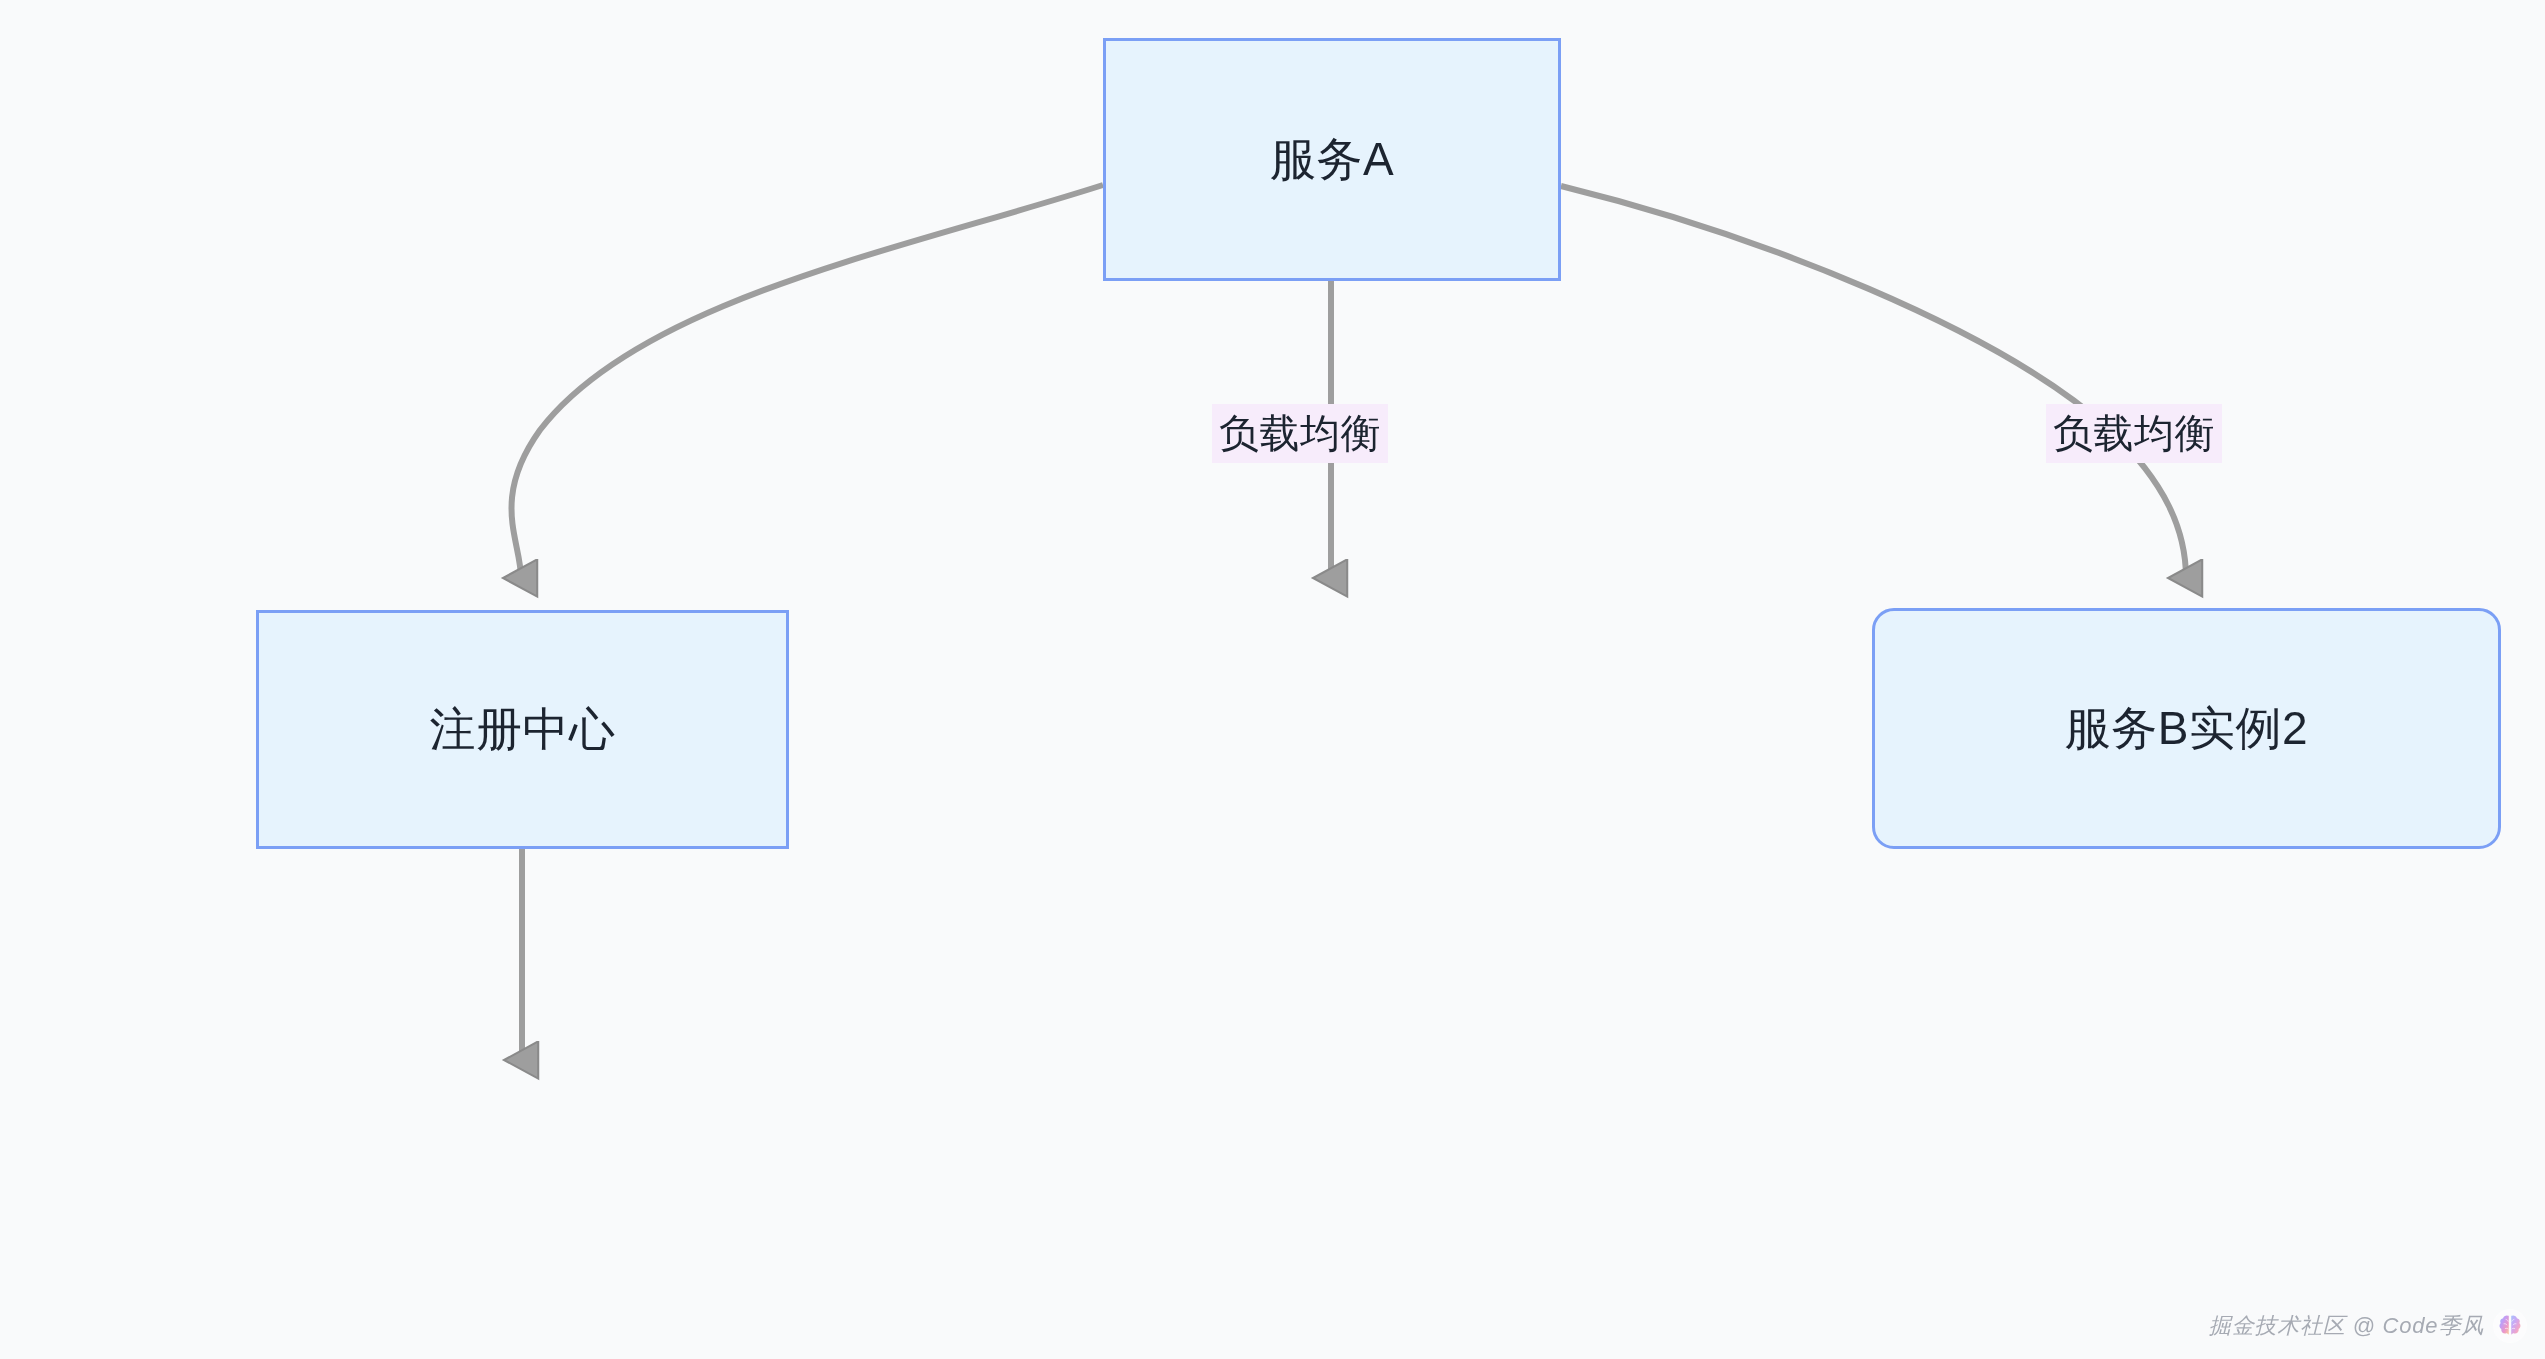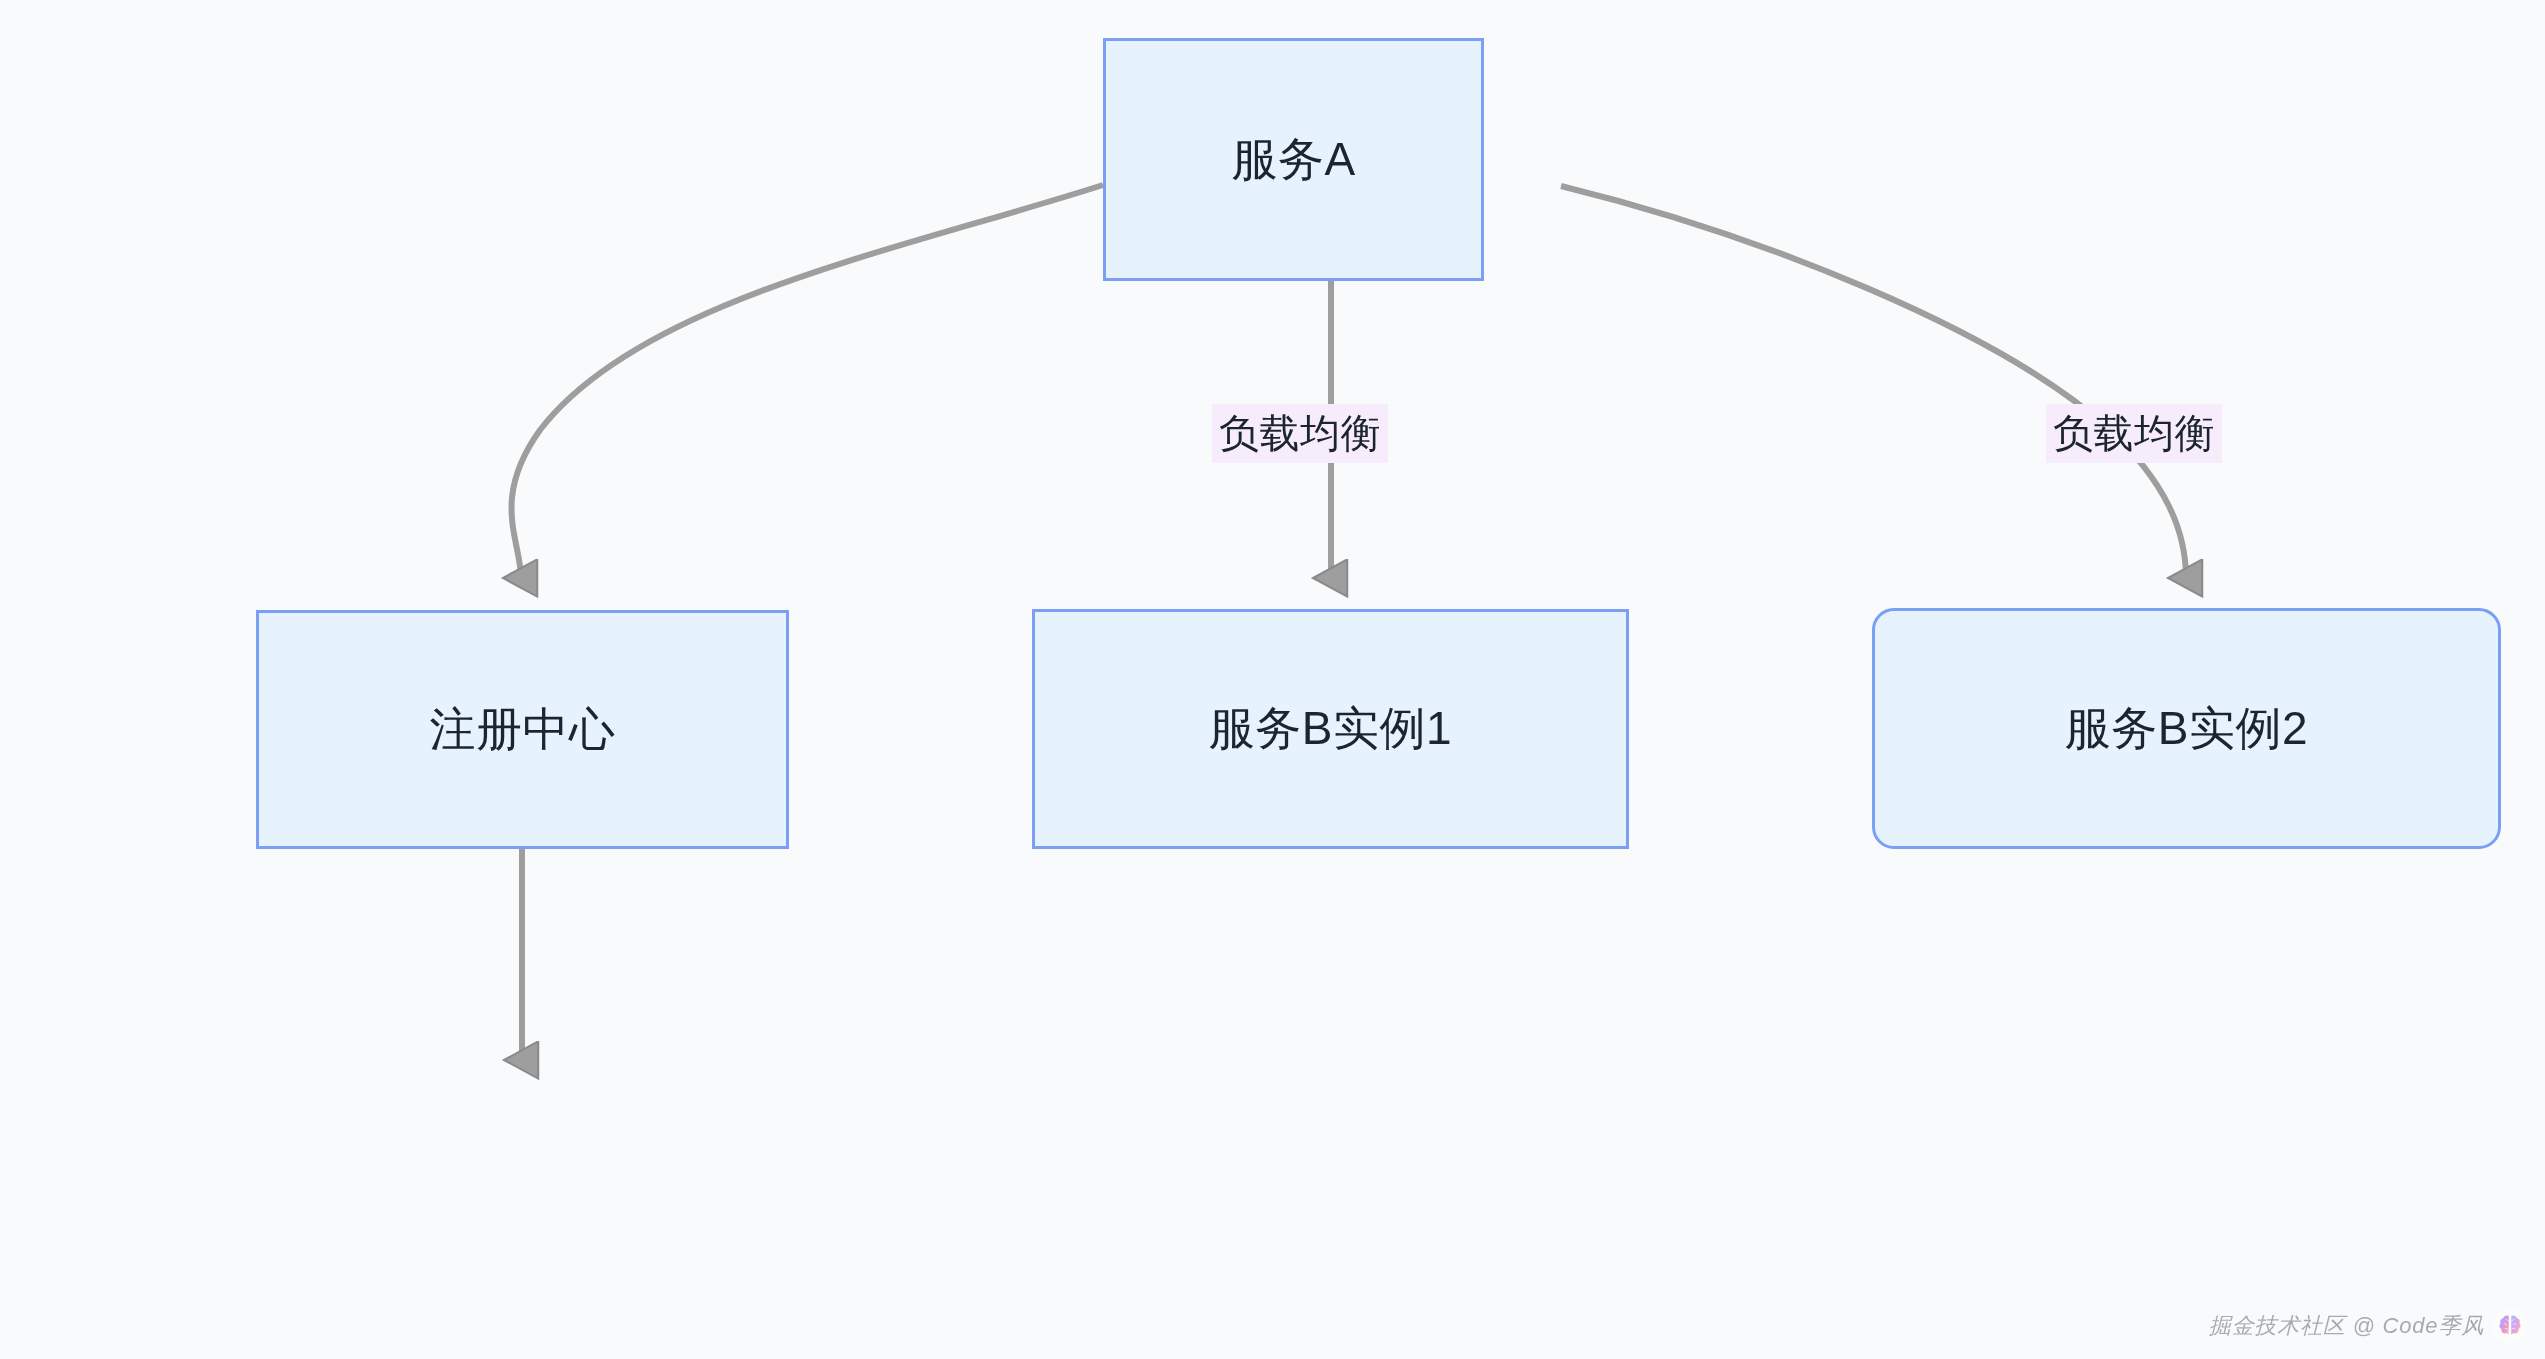--- a/index.html
+++ b/index.html
@@ -48,21 +48,21 @@
     position: absolute;
     background: #f7ecfb;
     color: #1c2430;
     font-size: 40px;
     line-height: 1.28;
     padding: 4px 7px;
     white-space: nowrap;
     letter-spacing: 0.5px;
   }
   
-  #node-service-a      { left: 1103px; top: 38px;   width: 381px; height: 243px; }
+  #node-service-a      { left: 1103px; top: 38px;   width: 458px; height: 243px; }
   #node-registry       { left: 256px;  top: 610px;  width: 533px; height: 239px; }
   #node-service-b1     { left: 1032px; top: 609px;  width: 597px; height: 240px; }
   #node-service-b2     { left: 1872px; top: 608px;  width: 629px; height: 241px; border-radius: 22px; }
   #node-fetch-instances{ left: 93px;   top: 1091px; width: 859px; height: 239px; }
 
   #edge-label-lb-1 { left: 1212px; top: 404px; }
   #edge-label-lb-2 { left: 2046px; top: 404px; }
 
   
   #watermark {
@@ -114,23 +114,20 @@
   </svg>
 
   <div class="node" id="node-service-a">
     <span class="node-label">服务A</span>
   </div>
 
   <div class="node" id="node-registry">
     <span class="node-label">注册中心</span>
   </div>
 
-  <div class="node" id="node-service-b1">
-    <span class="node-label">服务B实例1</span>
-  </div>
 
   <div class="node" id="node-service-b2">
     <span class="node-label">服务B实例2</span>
   </div>
 
 
   <div class="edge-label" id="edge-label-lb-1">负载均衡</div>
 
   <div class="edge-label" id="edge-label-lb-2">负载均衡</div>
 

